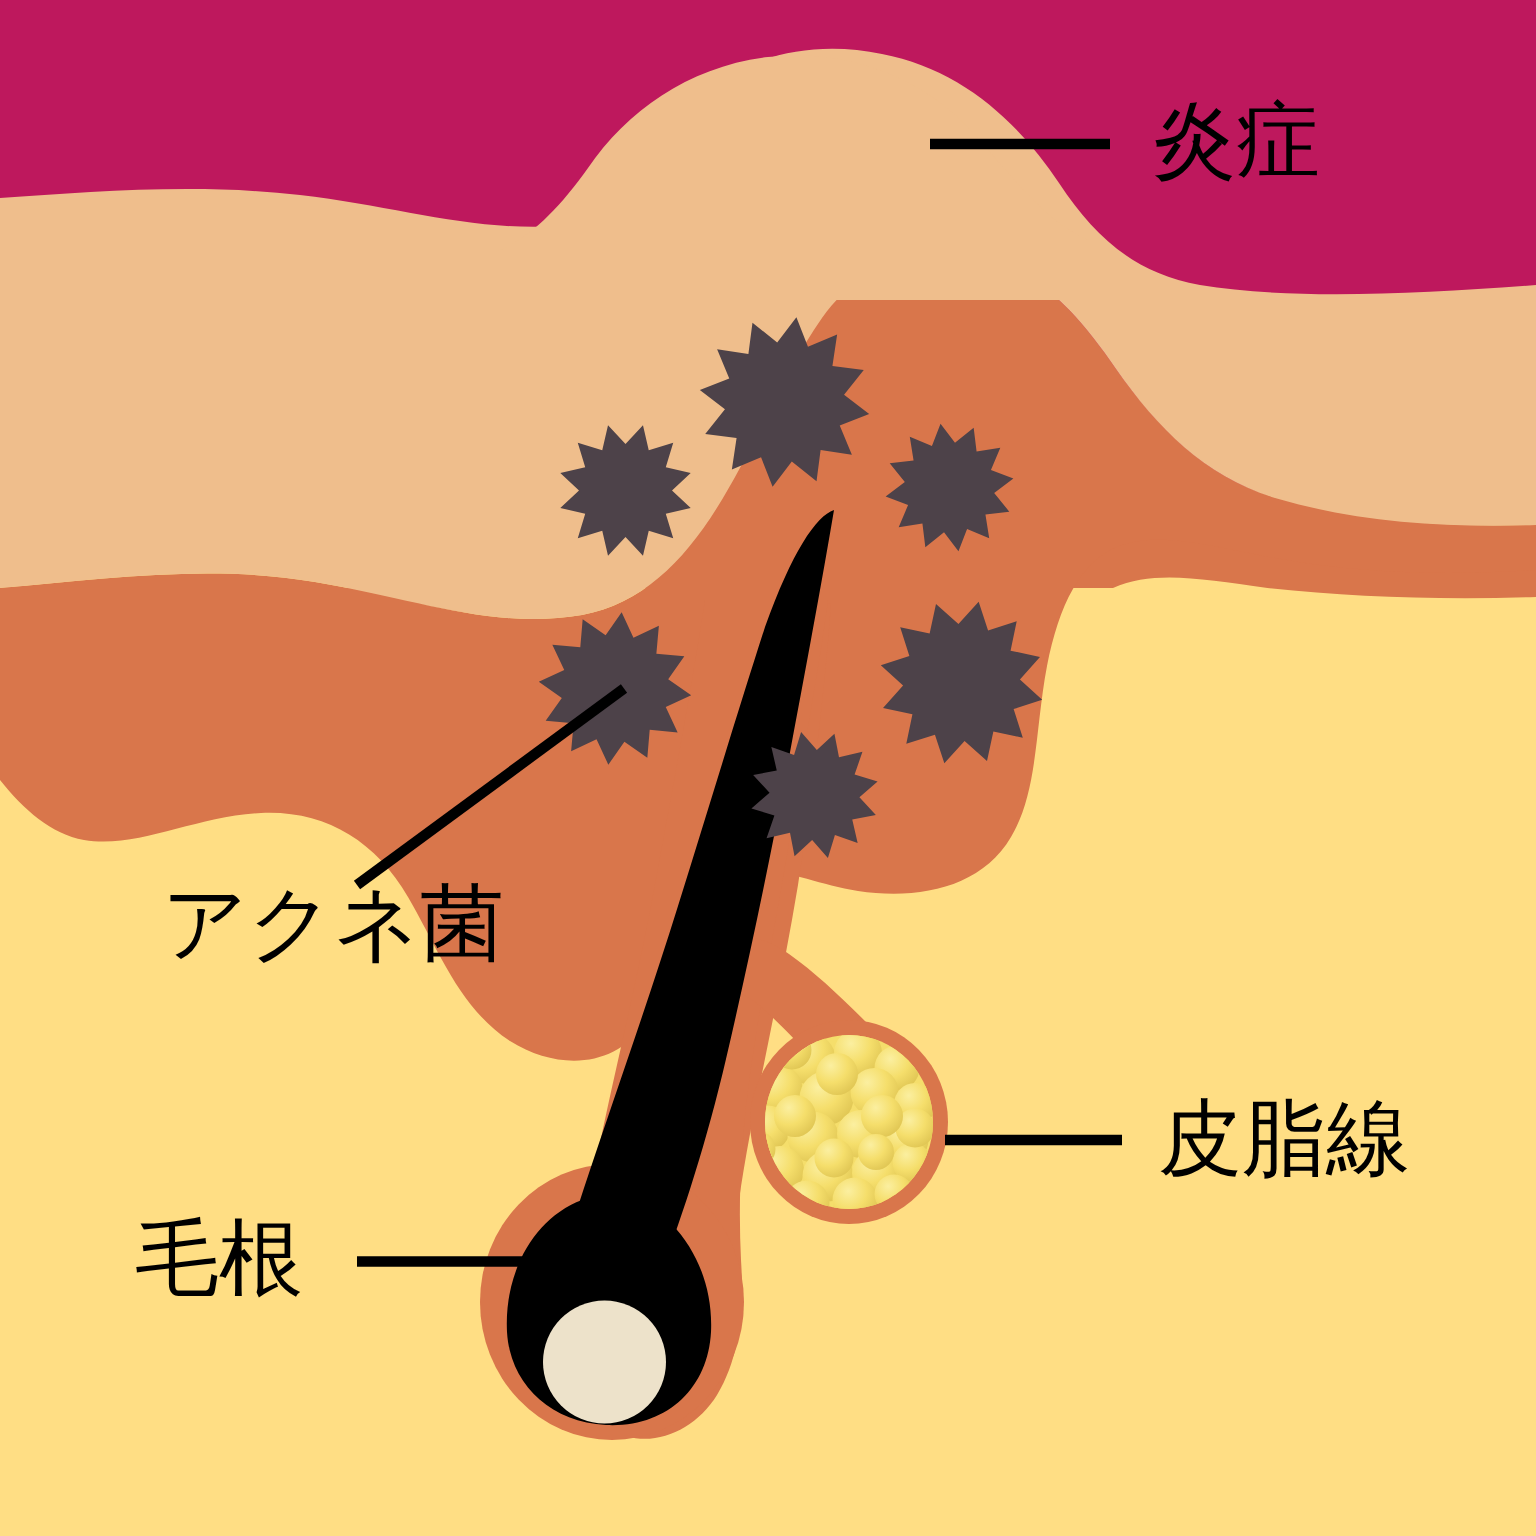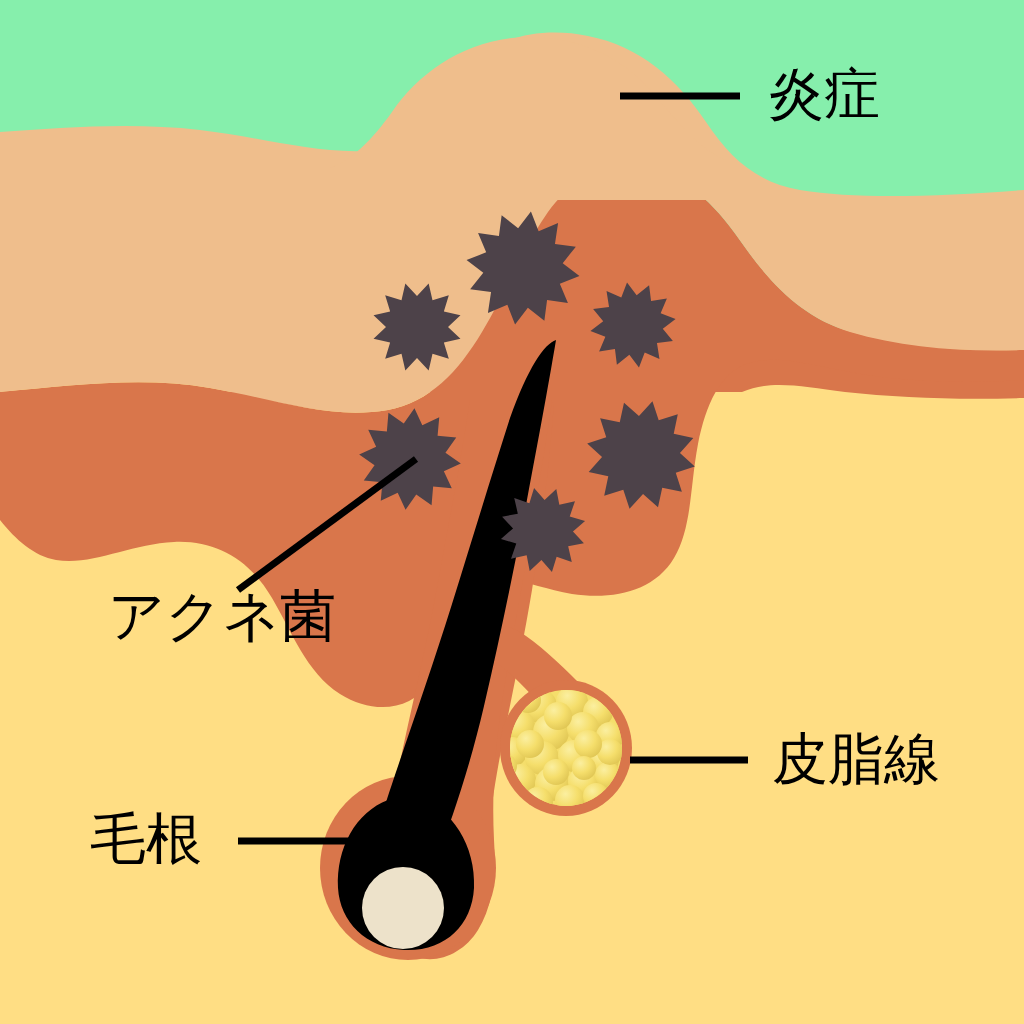--- a/index.html
+++ b/index.html
@@ -11,21 +11,21 @@
   body {
     width: 1024px;
     height: 1024px;
     overflow: hidden;
     font-family: "Liberation Sans", "DejaVu Sans", sans-serif;
   }
   #diagram-root {
     position: relative;
     width: 1024px;
     height: 1024px;
-    background: #86efac;
+    background: #be185d;
   }
   svg.figure {
     position: absolute;
     top: 0;
     left: 0;
     width: 1024px;
     height: 1024px;
     display: block;
   }
   .label-text {

